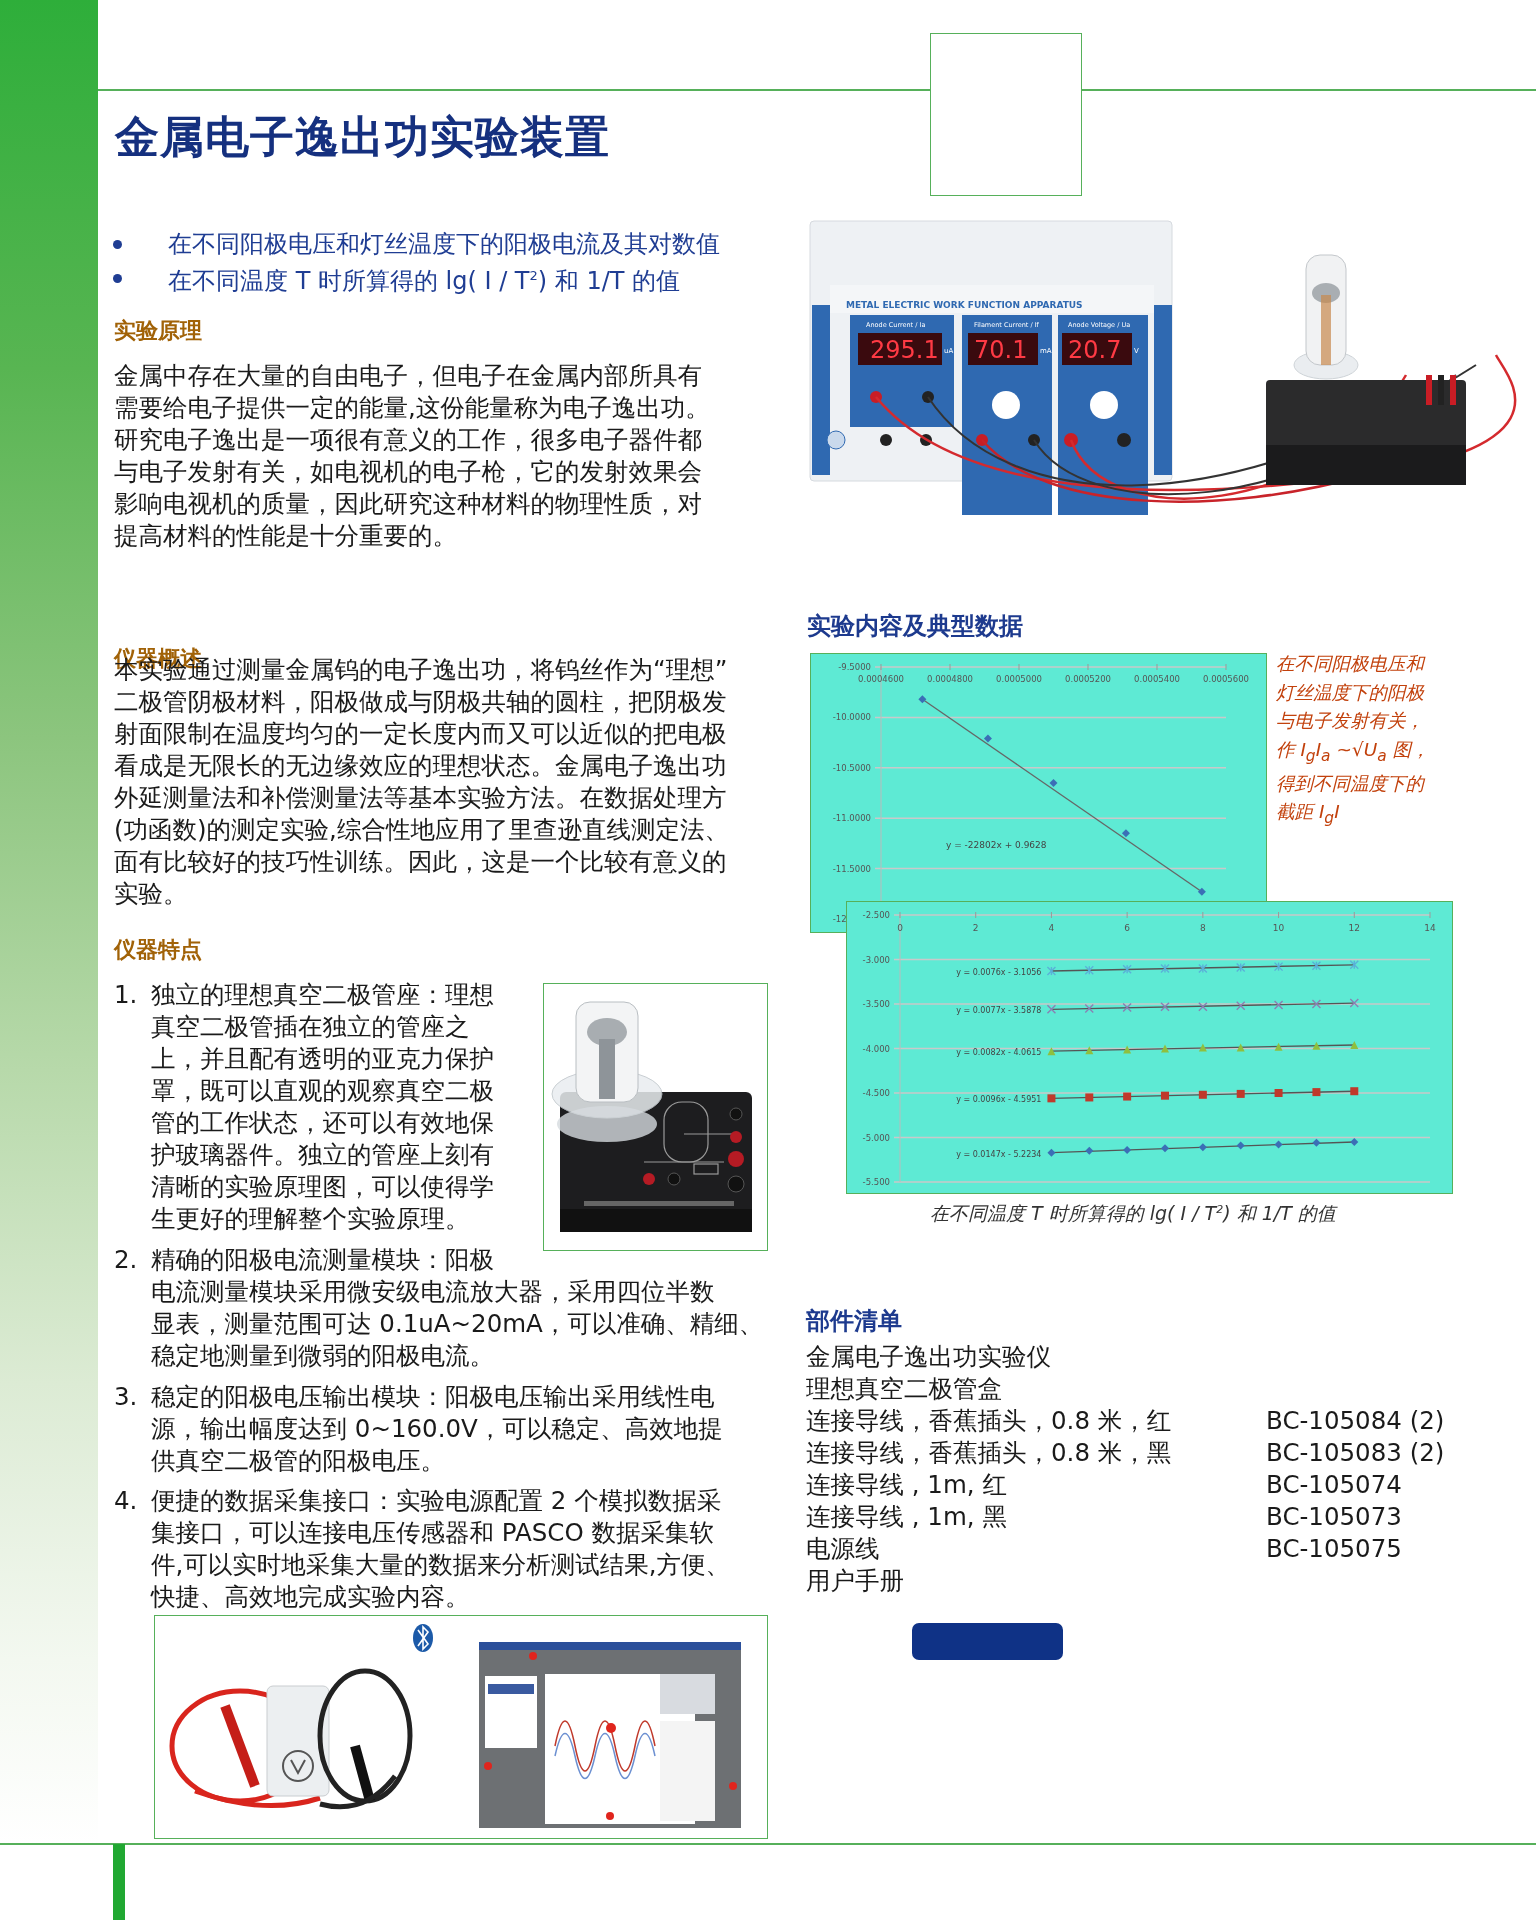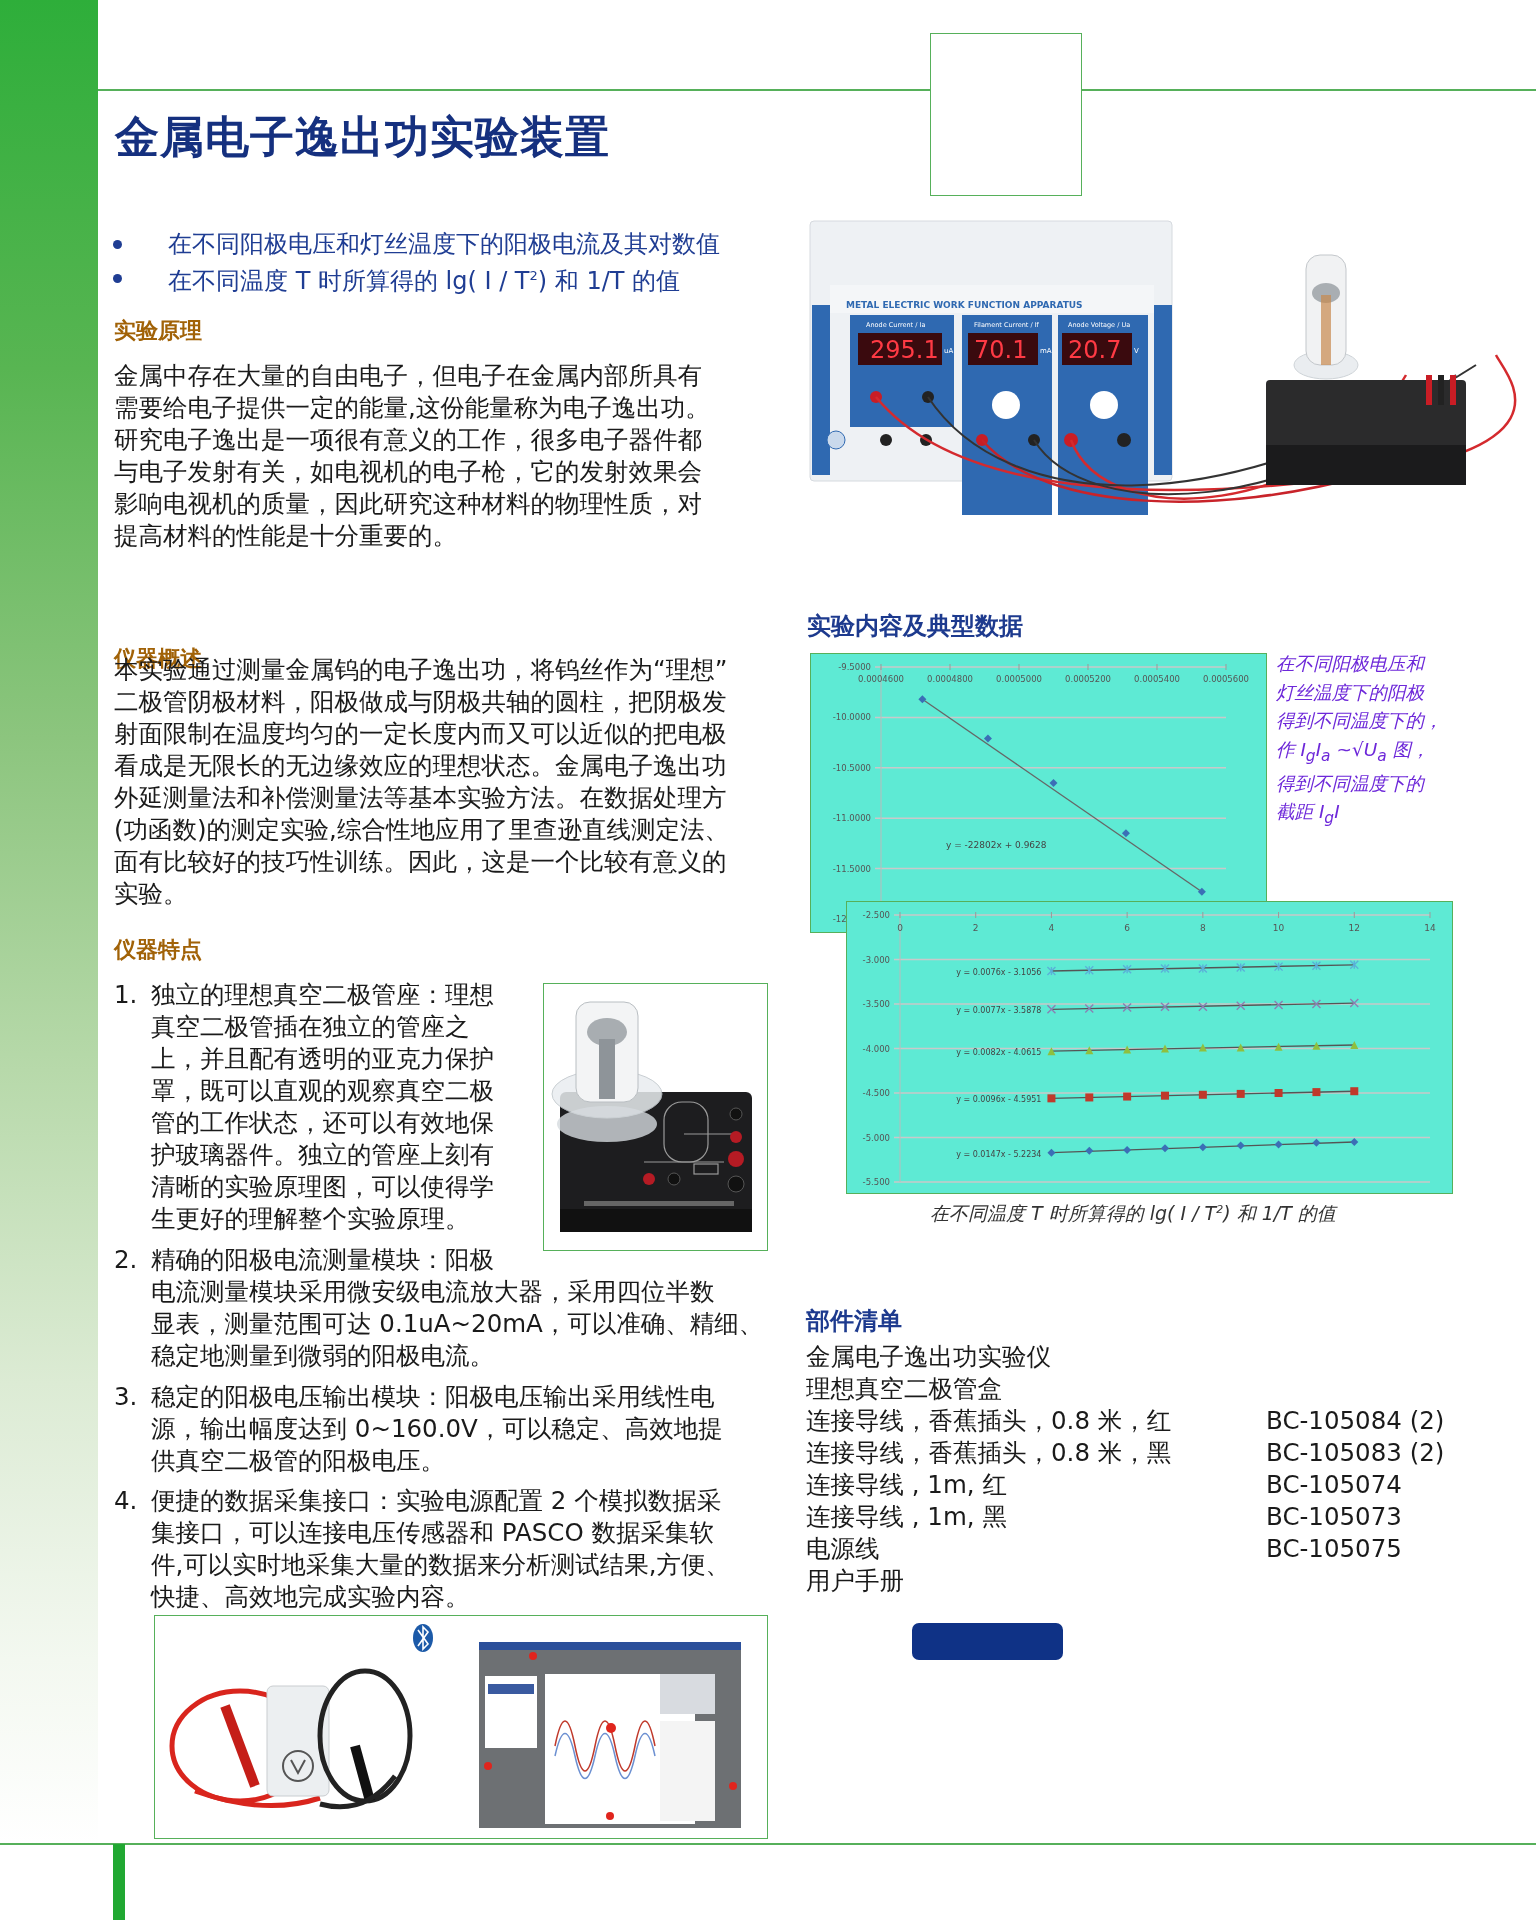--- a/index.html
+++ b/index.html
@@ -31,21 +31,21 @@
   .feat { position:absolute; font-size:24.5px; line-height:32px; color:#1a1a1a; }
   .feat .num { position:absolute; left:0; }
   .feat .txt { margin-left:37px; text-align:justify; }
 
   .imgbox { position:absolute; border:1.5px solid #56b05a; background:#fff; overflow:hidden; }
 
   
   .apparatus { position:absolute; left:806px; top:215px; width:728px; height:320px; }
 
   .chart-h { position:absolute; left:807px; top:610px; font-size:24px; font-weight:bold; color:#1d3a8e; }
-  .chart-note { position:absolute; left:1276px; top:650px; font-size:18.5px; line-height:28.5px; font-style:italic; color:#6d28d9; }
+  .chart-note { position:absolute; left:1276px; top:650px; font-size:18.5px; line-height:28.5px; font-style:italic; color:#c2410c; }
   .chart-box { position:absolute; border:1.5px solid #56b05a; background:#5eead4; }
   .chart-caption { position:absolute; left:930px; top:1201px; font-size:19px; font-style:italic; color:#333; }
 
   .parts-h { position:absolute; left:806px; top:1305px; font-size:24px; font-weight:bold; color:#1d3a8e; }
   .parts { position:absolute; left:806px; top:1341px; font-size:24.5px; line-height:32px; color:#1a1a1a; }
   .parts .row { display:flex; height:32px; }
   .parts .name { width:460px; }
   .parts .code { width:220px; }
   .blue-btn { position:absolute; left:912px; top:1623px; width:151px; height:37px; border-radius:7px; background:#0f3286; }
   svg text { font-family:"DejaVu Sans", sans-serif; }
@@ -242,21 +242,21 @@
     <rect x="632" y="160" width="6" height="30" fill="#222"></rect>
     <rect x="644" y="160" width="6" height="30" fill="#c91d25"></rect>
   </svg>
 </div>
 
 <div class="chart-h">实验内容及典型数据</div>
 
 <div class="chart-note">
   <div>在不同阳极电压和</div>
   <div>灯丝温度下的阳极</div>
-  <div>得到不同温度下的，</div>
+  <div>与电子发射有关，</div>
   <div>作 I<sub>g</sub>I<sub>a</sub> ~√U<sub>a</sub> 图，</div>
   <div>得到不同温度下的</div>
   <div>截距 I<sub>g</sub>I</div>
 </div>
 
 <div class="chart-box" style="left:810px; top:653px; width:455px; height:278px;">
   <svg id="chart1" width="455" height="278" viewBox="0 0 455 278">
       <line x1="64" y1="13" x2="415" y2="13" stroke="#c9c9c9" stroke-width="1.5"></line>
       <text x="60" y="16" font-size="8.5" text-anchor="end" fill="#555">-9.5000</text>
       <line x1="64" y1="63.400000000000006" x2="415" y2="63.400000000000006" stroke="#c9c9c9" stroke-width="1.5"></line>

